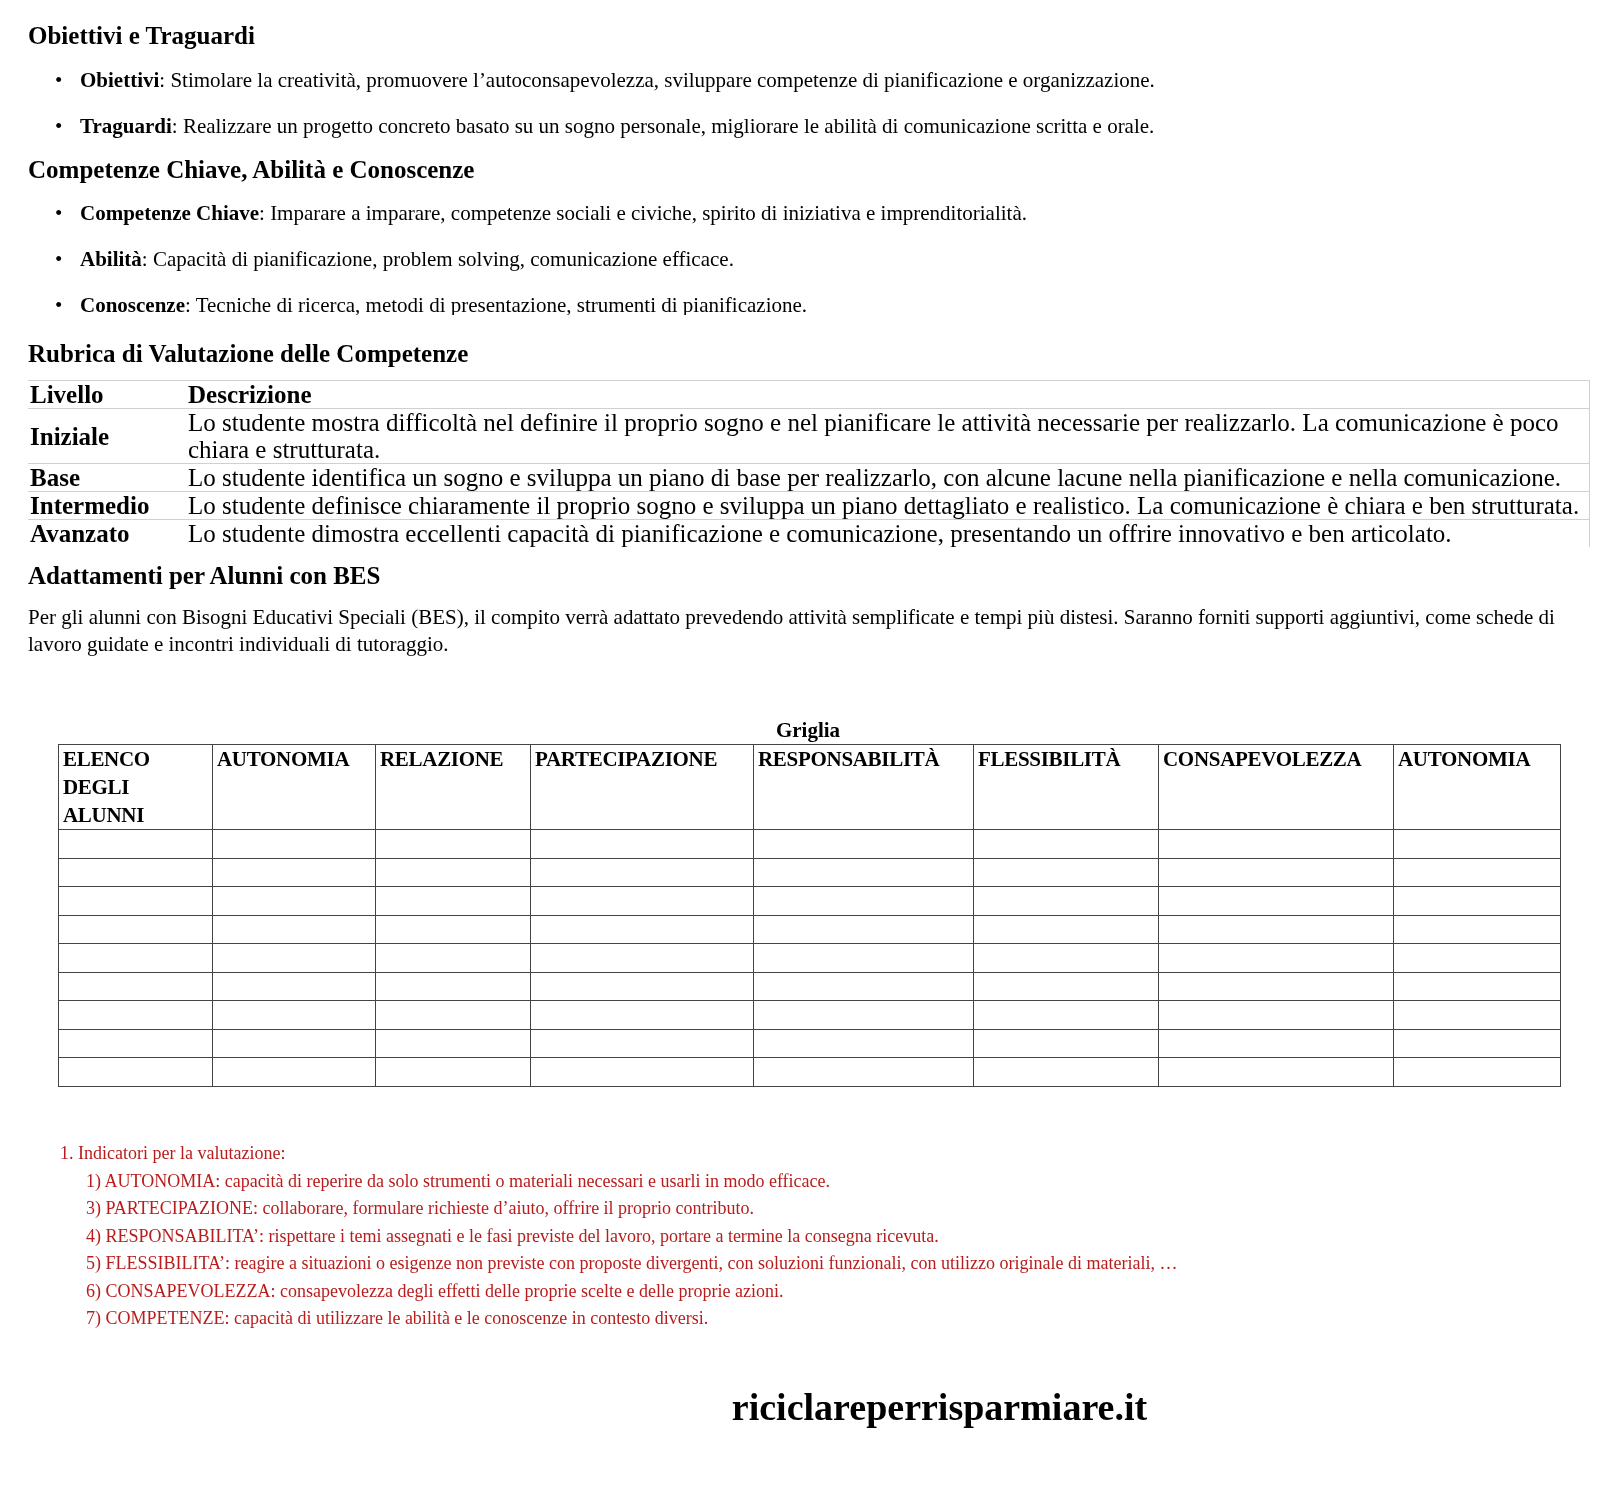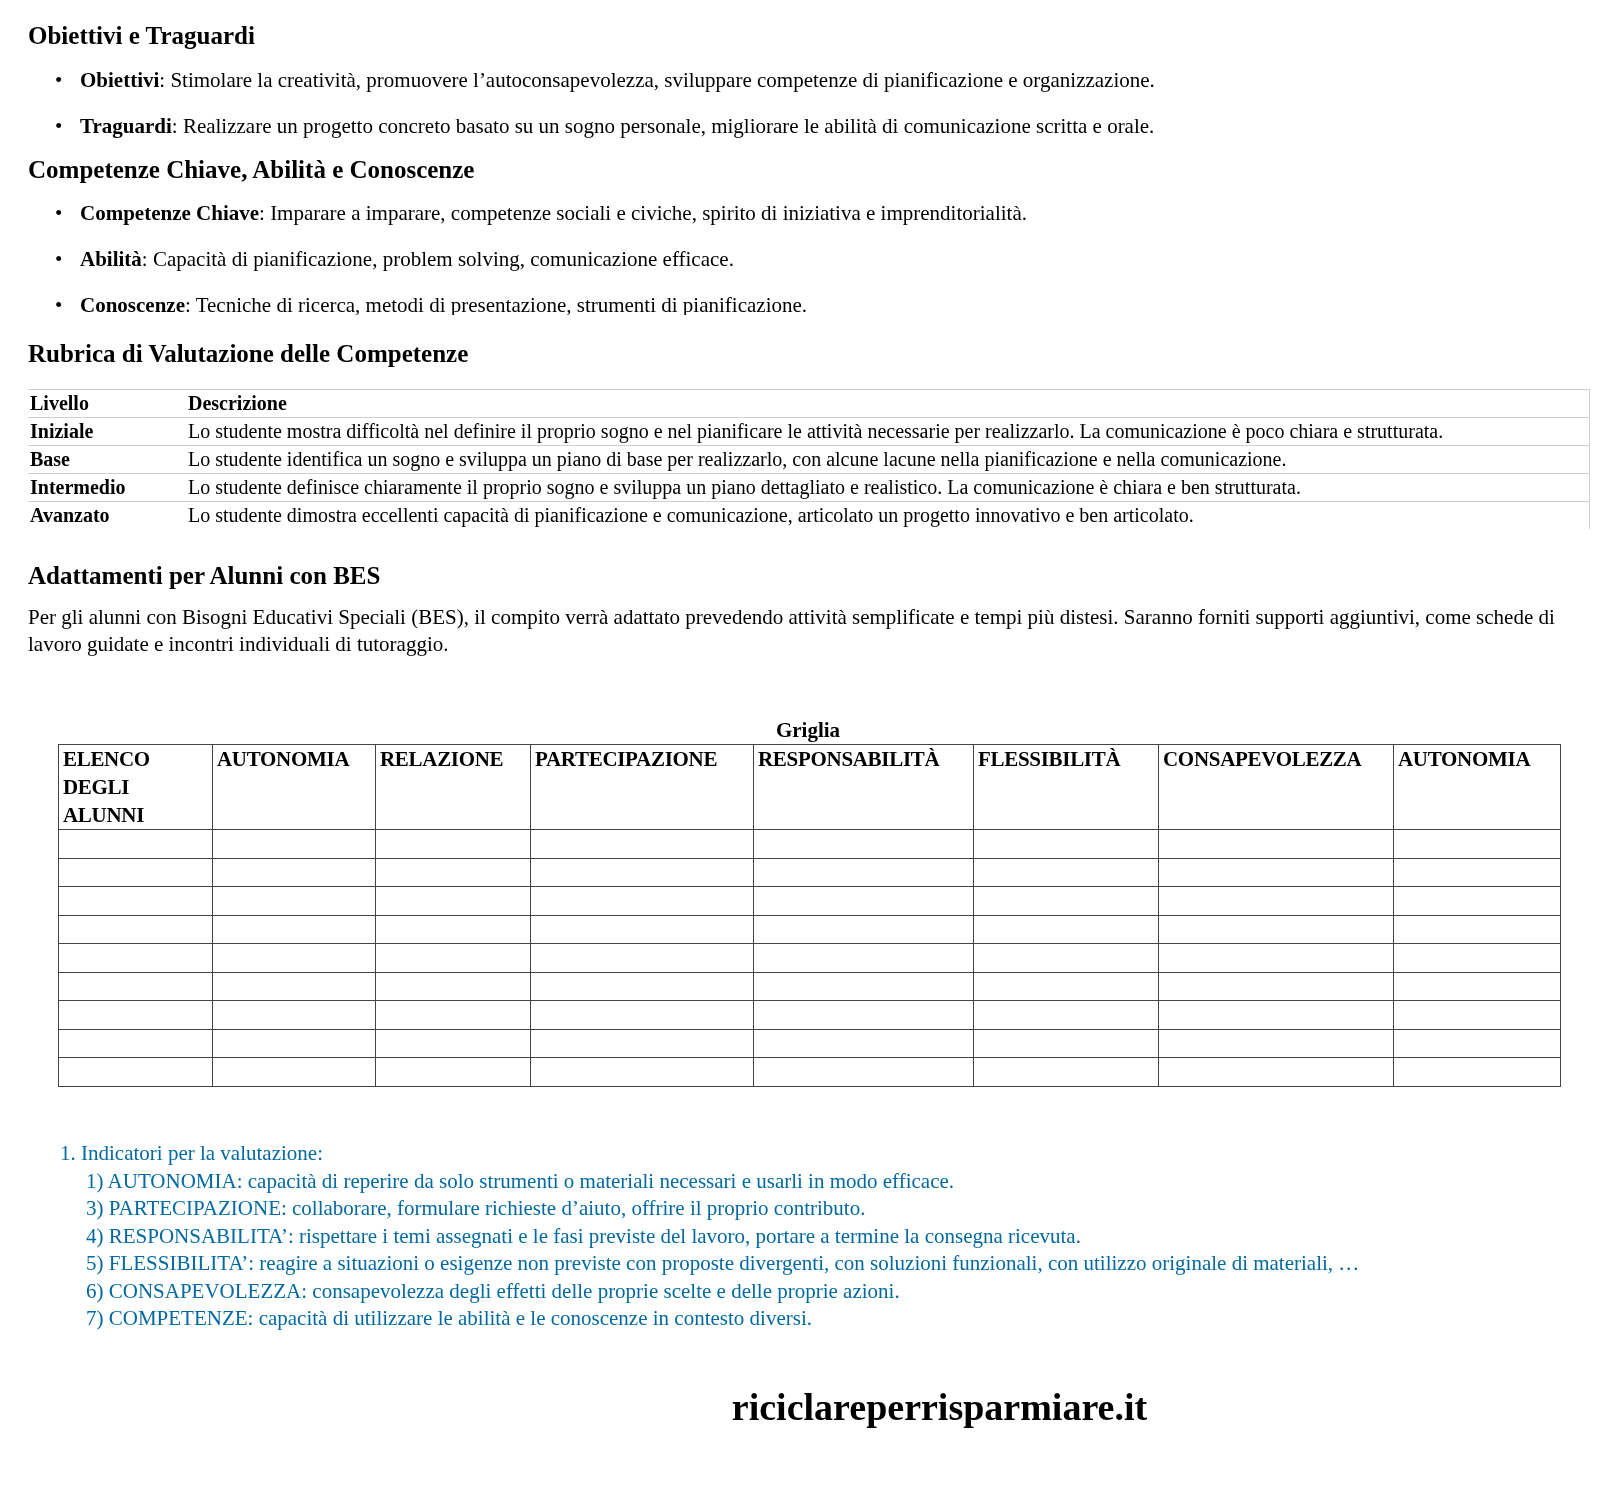--- a/index.html
+++ b/index.html
@@ -16,21 +16,21 @@
   .h { font-weight: bold; font-size: 25px; left: 28px; }
   .bullet {
     position: absolute; left: 55px; font-size: 21px; white-space: nowrap;
   }
   .bullet .dot { display: inline-block; width: 25px; }
   .bullet b { font-weight: bold; }
 
   
   .rubric {
     position: absolute; left: 28px; top: 380px; width: 1562px;
-    border-collapse: collapse; font-size: 20px; margin-top: 9px;
+    border-collapse: collapse; font-size: 25px;
   }
   .rubric td, .rubric th {
     border-top: 1px solid #d0d0d0;
     padding: 0 2px; text-align: left; vertical-align: middle;
     line-height: 27px;
   }
   .rubric th { font-weight: bold; }
   .rubric td.lvl { font-weight: bold; width: 158px; }
   .rubric tr td:last-child, .rubric tr th:last-child { border-right: 1px solid #d0d0d0; }
 
@@ -40,21 +40,21 @@
   .grid-title { position: absolute; top: 718px; left: 0; width: 1600px; text-align: center; font-weight: bold; font-size: 21px; padding-left: 16px; }
   .grid {
     position: absolute; left: 58px; top: 744px; width: 1503px;
     border-collapse: collapse; font-size: 21px;
   }
   .grid th, .grid td { border: 1.5px solid #444; padding: 0 4px; }
   .grid th { font-weight: bold; text-align: left; vertical-align: top; height: 84px; line-height: 28px; letter-spacing: -0.3px; }
   .grid td { height: 28.5px; }
 
   
-  .ind { position: absolute; left: 60px; top: 1140px; color: #0369a1; font-size: 21px; line-height: 27.5px; }
+  .ind { position: absolute; left: 60px; top: 1140px; color: #b91c1c; font-size: 18px; line-height: 27.5px; }
   .ind .sub { padding-left: 26px; white-space: nowrap; }
 
   .footer { position: absolute; top: 1385px; left: 0; width: 1600px; text-align: center; font-weight: bold; font-size: 38px; padding-left: 205px; margin-left: 37px; }
 </style>
 </head>
 <body>
 
 <div class="abs h" style="top:22px">Obiettivi e Traguardi</div>
 <div class="bullet" style="top:68px">
   <span class="dot">•</span><b>Obiettivi</b><span>: Stimolare la creatività, promuovere l’autoconsapevolezza, sviluppare competenze di pianificazione e organizzazione.</span>
@@ -88,21 +88,21 @@
   <tr>
     <td class="lvl">Base</td>
     <td>Lo studente identifica un sogno e sviluppa un piano di base per realizzarlo, con alcune lacune nella pianificazione e nella comunicazione.</td>
   </tr>
   <tr>
     <td class="lvl">Intermedio</td>
     <td>Lo studente definisce chiaramente il proprio sogno e sviluppa un piano dettagliato e realistico. La comunicazione è chiara e ben strutturata.</td>
   </tr>
   <tr>
     <td class="lvl">Avanzato</td>
-    <td>Lo studente dimostra eccellenti capacità di pianificazione e comunicazione, articolato un progetto innovativo e ben articolato.</td>
+    <td>Lo studente dimostra eccellenti capacità di pianificazione e comunicazione, presentando un offrire innovativo e ben articolato.</td>
   </tr>
 </tbody>
   </table>
 
 <div class="abs h" style="top:562px">Adattamenti per Alunni con BES</div>
 <div class="para">Per gli alunni con Bisogni Educativi Speciali (BES), il compito verrà adattato prevedendo attività semplificate e tempi più distesi. Saranno forniti supporti aggiuntivi, come schede di lavoro guidate e incontri individuali di tutoraggio.</div>
 
 <div class="grid-title">Griglia</div>
 <table class="grid">
   <tbody>

